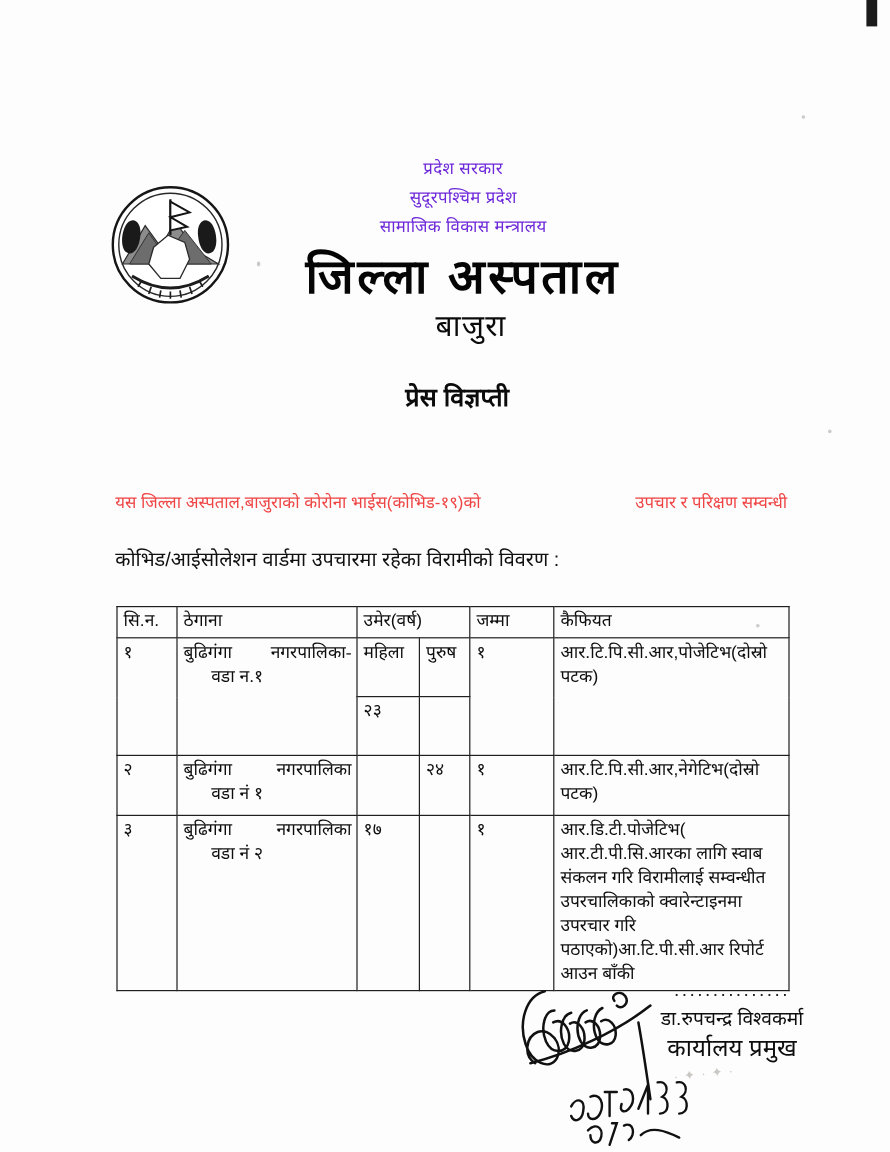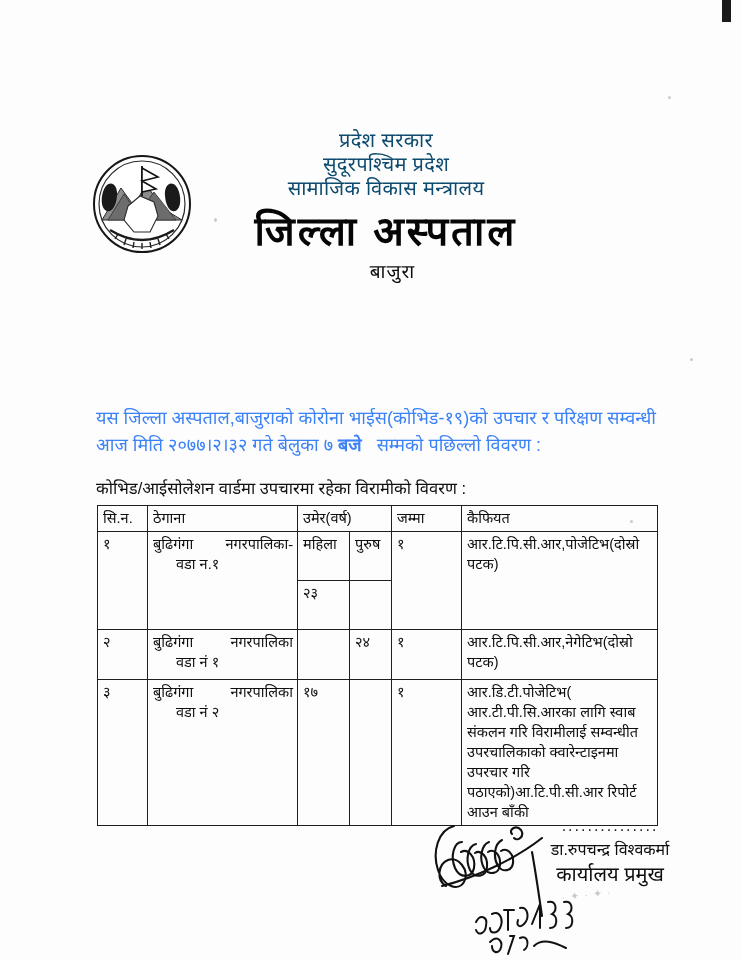--- a/index.html
+++ b/index.html
@@ -53,40 +53,40 @@
     left: 88px;
     top: 22px;
     width: 108px;
     height: 108px;
   }
   .org-lines {
     text-align: center;
     padding-left: 30px;
   }
   .org-line {
-    font-size: 20px;
+    font-size: 14px;
     line-height: 24px;
     letter-spacing: .3px;
-    color: #0c4a6e;
+    color: #6d28d9;
     white-space: nowrap;
   }
   .office-name {
     padding-left: 30px;
     text-align: center;
     font-size: 40px;
     line-height: 54px;
     font-weight: bold;
     letter-spacing: 3px;
     color: #050505;
     margin-top: 4px;
   }
   .office-place {
     padding-left: 43px;
     text-align: center;
-    font-size: 19px;
+    font-size: 25px;
     line-height: 32px;
     letter-spacing: 1px;
     color: #0b0b0b;
     margin-top: -2px;
   }
   .doc-type {
     padding-left: 20px;
     text-align: center;
     font-size: 21px;
     line-height: 28px;
@@ -96,36 +96,36 @@
   }
 
   
   .body-block {
     position: absolute;
     left: 96px;
     top: 405px;
     width: 560px;
   }
   .para-line {
-    font-size: 18px;
+    font-size: 14px;
     line-height: 27px;
-    color: #3b82f6;
+    color: #ef4444;
     white-space: nowrap;
   }
   .para-line.justify {
     display: flex;
     justify-content: space-between;
   }
   .para-line.justify > span { display: inline-block; }
   .strong-word { font-weight: bold; }
 
   .table-caption {
     position: absolute;
     left: 96px;
-    top: 477px;
+    top: 456px;
     font-size: 16.5px;
     line-height: 22px;
     color: #101010;
     white-space: nowrap;
   }
 
   
   .tbl-wrap {
     position: absolute;
     left: 97px;
@@ -278,31 +278,27 @@
     </svg>
 
     <div class="org-lines">
       <div class="org-line">प्रदेश सरकार</div>
       <div class="org-line">सुदूरपश्चिम प्रदेश</div>
       <div class="org-line">सामाजिक विकास मन्त्रालय</div>
     </div>
 
     <div class="office-name">जिल्ला अस्पताल</div>
     <div class="office-place">बाजुरा</div>
+    <div class="doc-type">प्रेस विज्ञप्ती</div>
   </div>
 
   <div class="body-block">
     <div class="para-line justify">
       <span>यस जिल्ला अस्पताल,बाजुराको कोरोना भाईस(कोभिड-१९)को</span>
       <span>उपचार र परिक्षण सम्वन्धी</span>
-    </div>
-    <div class="para-line">
-      <span>आज मिति २०७७।२।३२ गते बेलुका ७</span>
-      <span class="strong-word">बजे</span>
-      &nbsp;&nbsp;<span>सम्मको पछिल्लो विवरण :</span>
     </div>
   </div>
 
   <div class="table-caption">कोभिड/आईसोलेशन वार्डमा उपचारमा रहेका विरामीको विवरण :</div>
 
   <div class="tbl-wrap">
     <table class="report">
       <colgroup>
         <col class="col-sn">
           <col class="col-addr">

